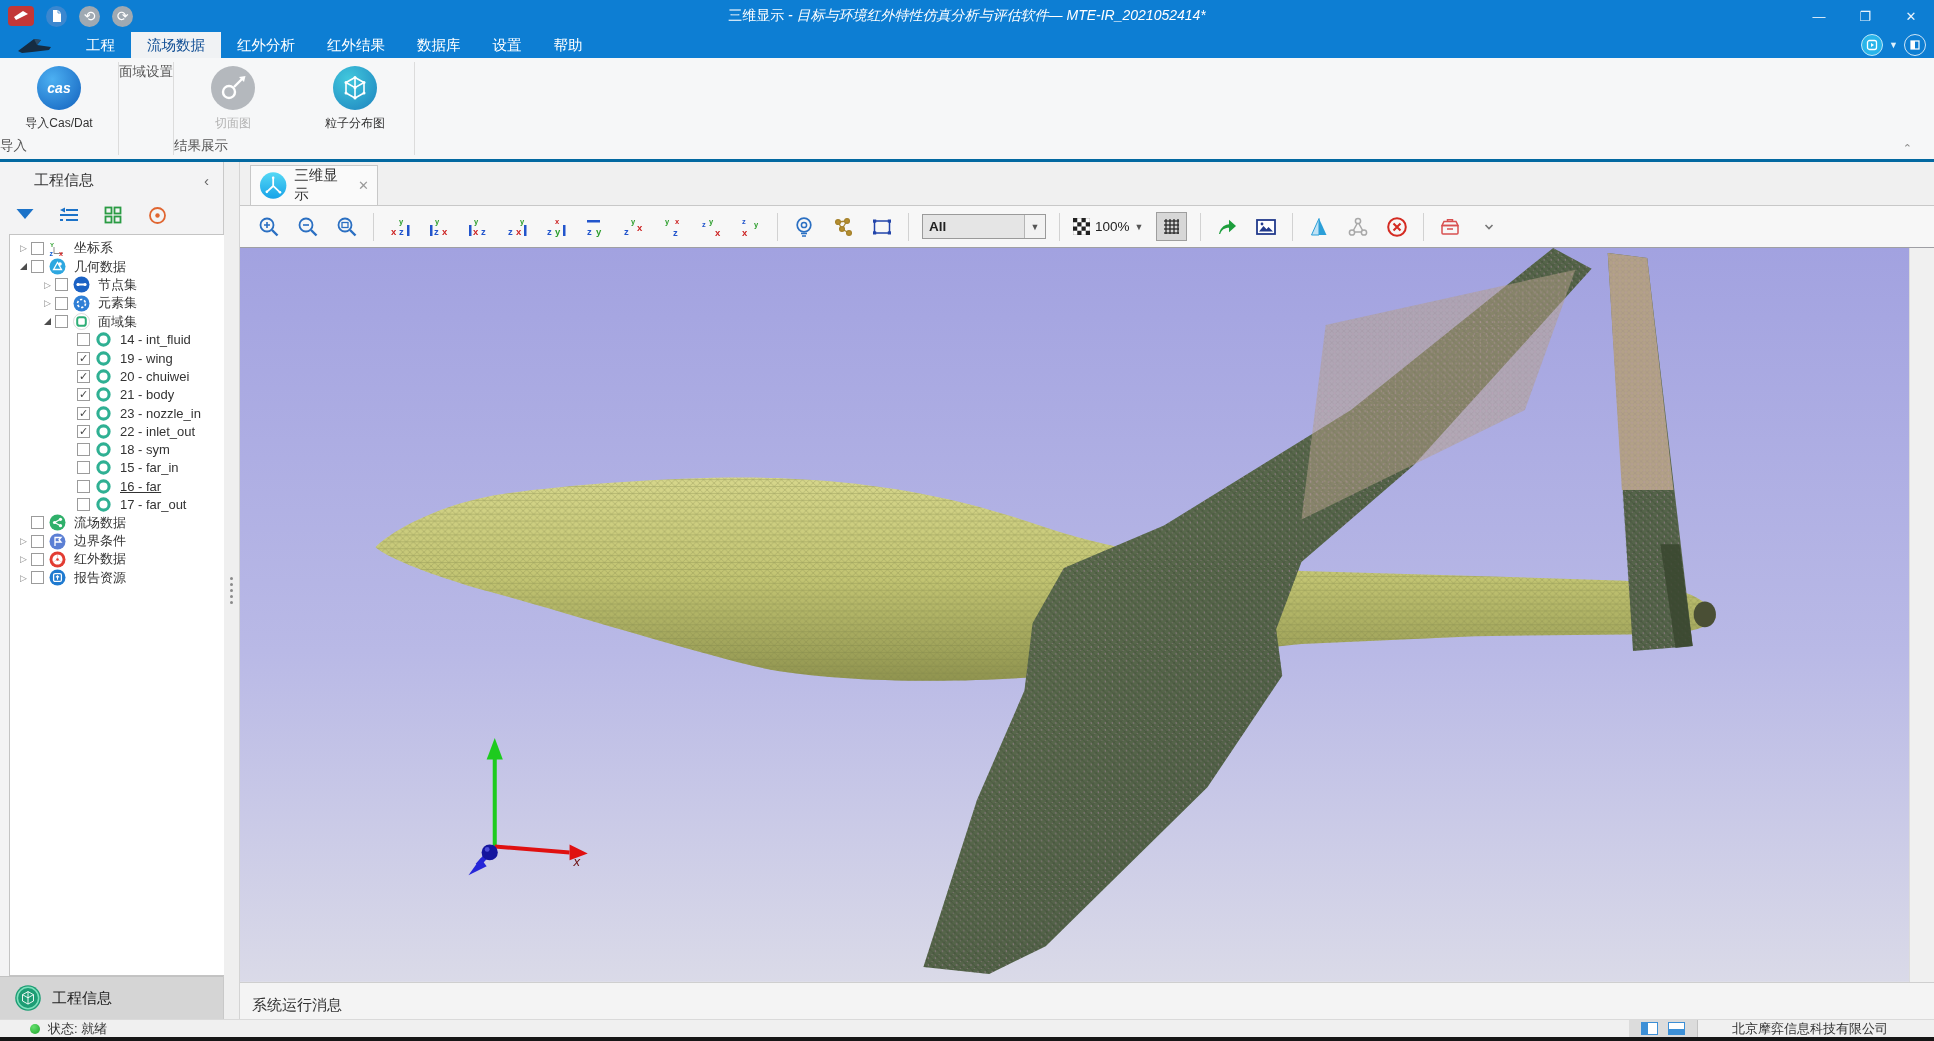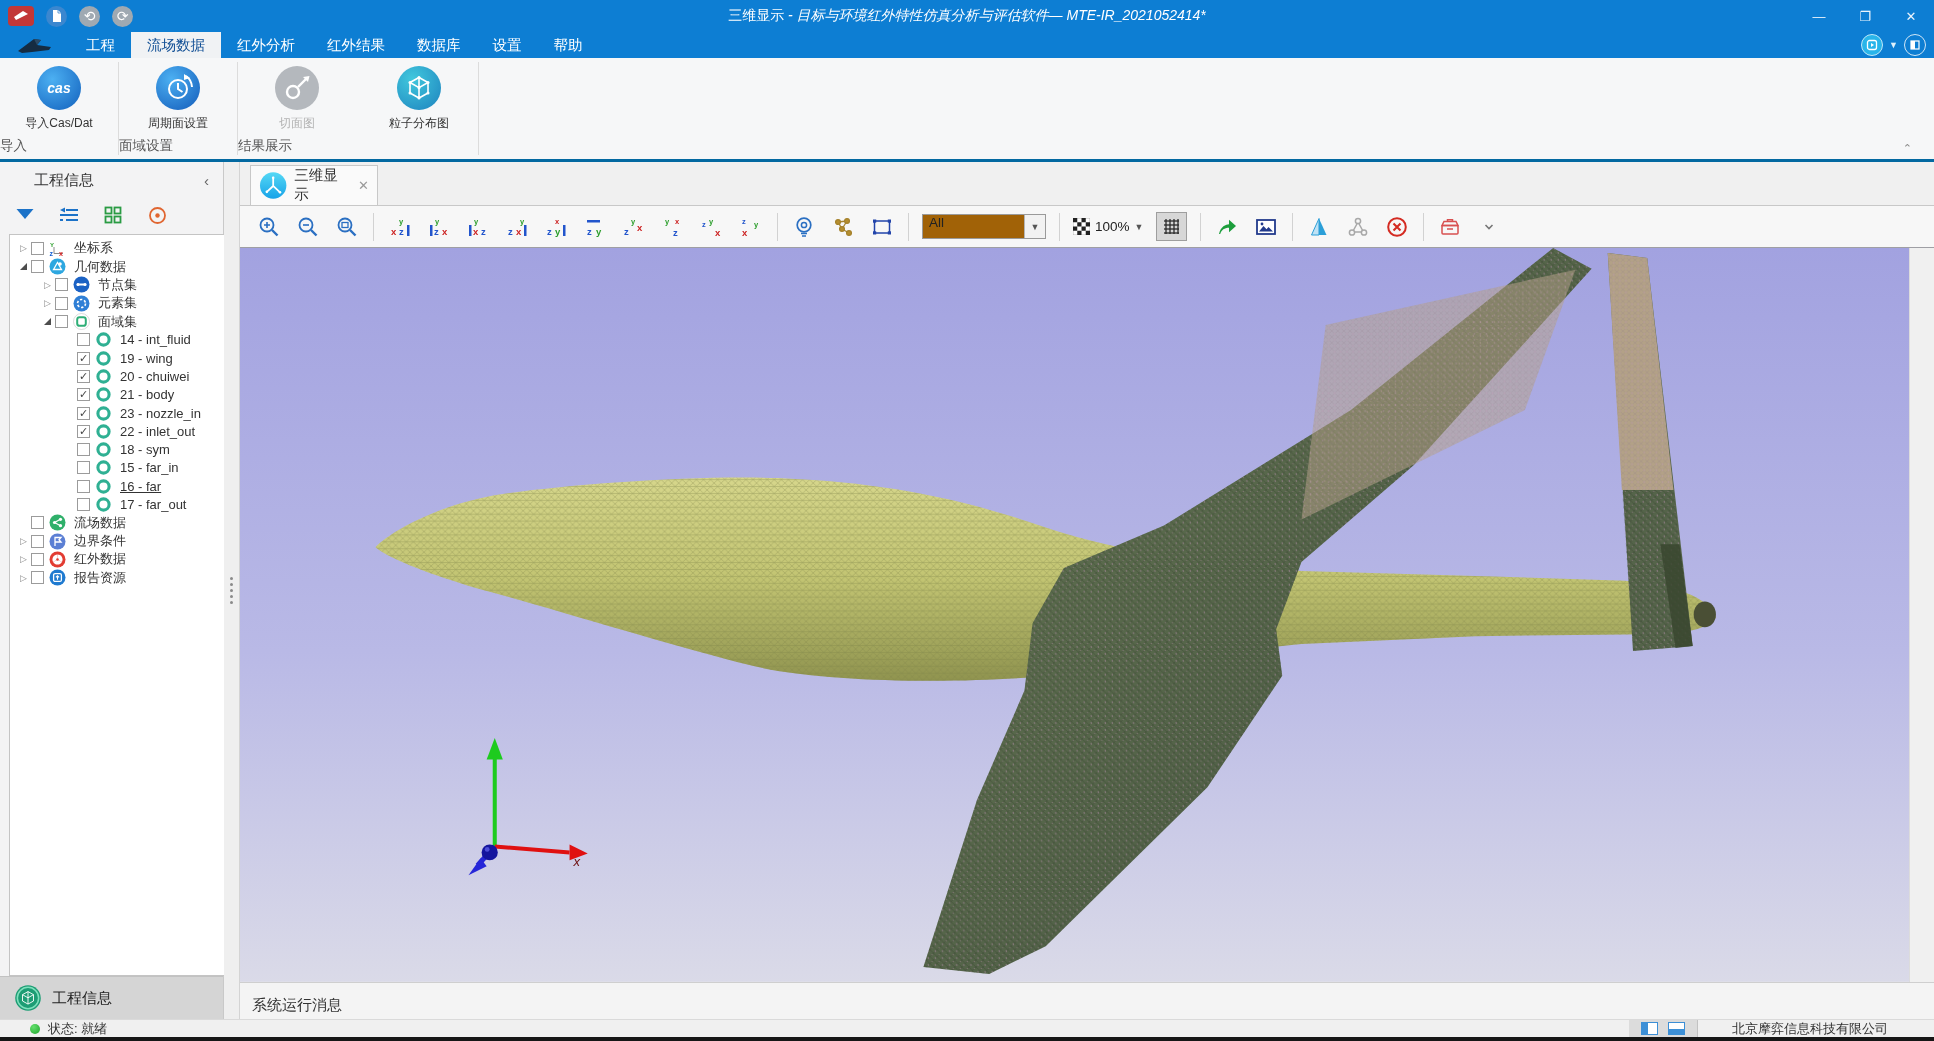--- a/index.html
+++ b/index.html
@@ -71,21 +71,21 @@
 
 
 .right-area { flex:1 1 auto; display:flex; flex-direction:column; min-width:0; background:#f0f0f0; }
 .tabbar { height:45px; display:flex; align-items:flex-end; border-bottom:1px solid #c8c8c8; padding-left:10px; background:#f0f0f0; }
 .tab { height:40px; width:128px; background:#fafafa; border:1px solid #c8c8c8; border-bottom:none; display:flex; align-items:center; gap:7px; padding:0 8px; }
 .tab-label { font-size:14.5px; color:#333; }
 .tab-close { margin-left:auto; color:#9a9a9a; font-size:13px; }
 .toolbar { height:43px; background:#f7f7f7; border-bottom:1px solid #9f9fa4; display:flex; align-items:center; gap:13px; padding-left:16px; }
 .tb-item { width:26px; height:26px; display:flex; align-items:center; justify-content:center; cursor:default; }
 .tb-sep { width:1px; height:28px; background:#d2d2d2; }
-.tb-combo { width:124px; height:25px; background:#a16207; border:1px solid #9a9a9a; display:flex; align-items:flex-start; }
+.tb-combo { width:124px; height:25px; background:#e5e5e5; border:1px solid #9a9a9a; display:flex; align-items:center;font-weight:bold; }
 .tb-combo .cv { flex:1; font-size:13.5px; color:#222; padding-left:6px; }
 .tb-combo .cbtn { width:21px; height:100%; border-left:1px solid #b5b5b5; background:#f2f2f2; display:flex; align-items:center; justify-content:center; color:#555; font-size:9px; }
 .tb-opacity { display:flex; align-items:center; gap:5px; }
 .tb-opacity .ov { font-size:13.5px; color:#222; }
 .tb-opacity .ocaret { font-size:9px; color:#555; }
 .tb-toggle { width:31px; height:29px; background:#d7d7d7; border:1px solid #9e9e9e; display:flex; align-items:center; justify-content:center; }
 
 .viewport-row { flex:1 1 auto; display:flex; min-height:0; }
 .viewport { flex:1 1 auto; position:relative; }
 .viewport svg.scene { display:block; width:100%; height:100%; }
@@ -187,38 +187,20 @@
                 <circle cx="23" cy="23" r="22" fill="url(#rgg0)"></circle>
                 <text x="23" y="28" text-anchor="middle" font-size="14" font-weight="bold" fill="#fff" font-style="italic">cas</text>
               </svg></div>
             <div class="rb-label">导入Cas/Dat</div>
           </div>
         </div>
         <div class="rgroup-label">导入</div>
       </div>
       <div class="rsep"></div>
       <div class="rgroup">
-        <div class="rbuttons">
-          <div class="rbtn">
-            <div class="rb-circle"><svg width="46" height="46" viewBox="0 0 46 46">
-                <defs>
-                  <radialGradient id="rgg1" cx="0.35" cy="0.3" r="0.9">
-                    <stop offset="0" stop-color="#4cb0f2"></stop>
-                    <stop offset="1" stop-color="#1660bd"></stop>
-                  </radialGradient>
-                </defs>
-                <circle cx="23" cy="23" r="22" fill="url(#rgg1)"></circle>
-                <circle cx="23" cy="24" r="9" fill="none" stroke="#fff" stroke-width="2"></circle>
-                <path d="M23 18 v6 l4.5 3" fill="none" stroke="#fff" stroke-width="2"></path>
-                <path d="M31 11 a14.5 14.5 0 0 1 6 11" fill="none" stroke="#fff" stroke-width="2"></path>
-                <polygon points="29,9 35,13 29,15" fill="#fff"></polygon>
-              </svg></div>
-            <div class="rb-label">周期面设置</div>
-          </div>
-        </div>
         <div class="rgroup-label">面域设置</div>
       </div>
       <div class="rsep"></div>
       <div class="rgroup">
         <div class="rbuttons">
           <div class="rbtn disabled">
             <div class="rb-circle"><svg width="46" height="46" viewBox="0 0 46 46">
                 <circle cx="23" cy="23" r="22" fill="#b4b8bd"></circle>
                 <circle cx="19" cy="27" r="6" fill="none" stroke="#fff" stroke-width="2.4"></circle>
                 <path d="M24 22 L32 14" stroke="#fff" stroke-width="2.4" fill="none"></path>

